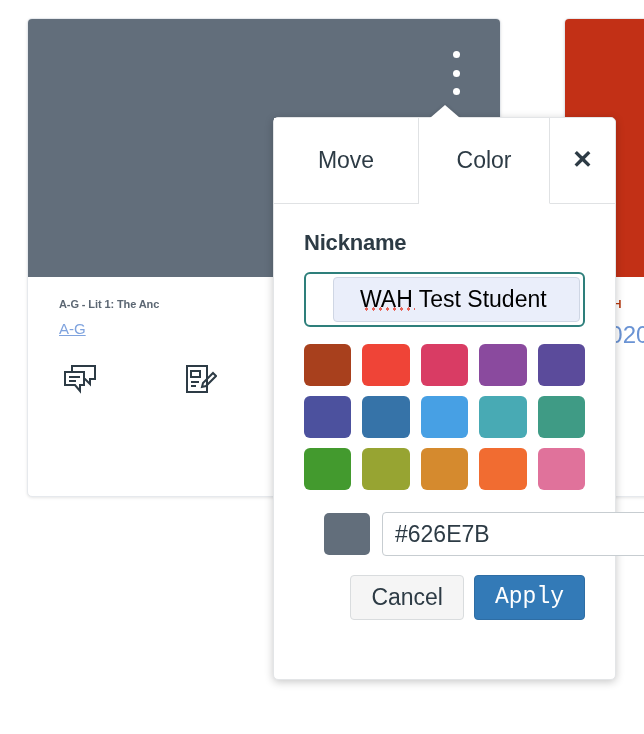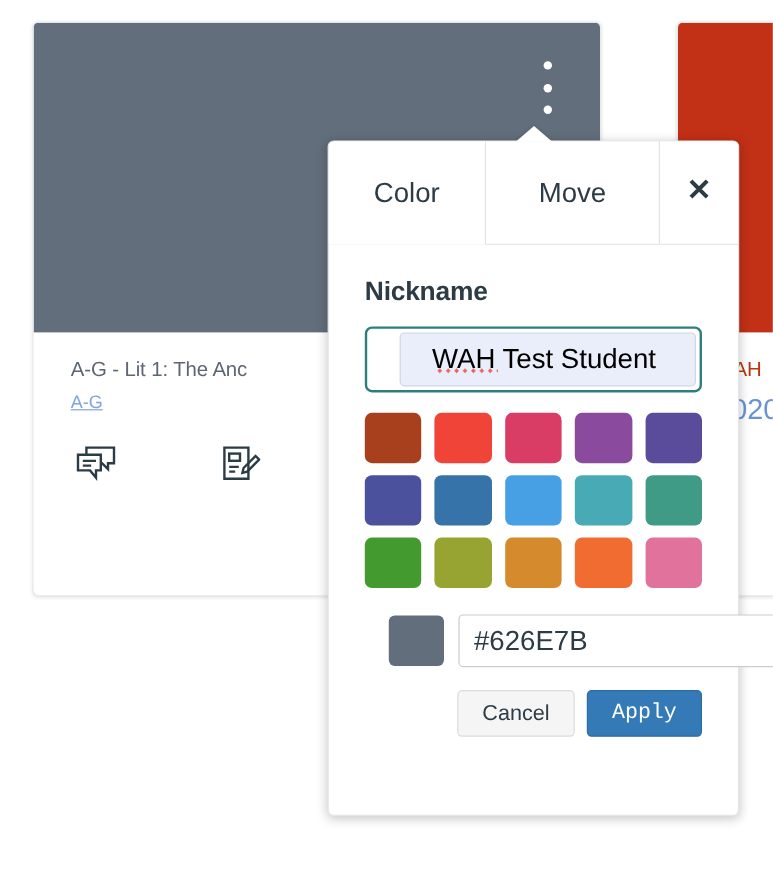--- a/index.html
+++ b/index.html
@@ -66,22 +66,22 @@
     width: 7px;
     height: 7px;
     border-radius: 50%;
     background: #ffffff;
   }
 
   .card-body {
     padding: 21px 31px 0 31px;
   }
   .card-title {
-    font-size: 17px;
-    font-weight: normal;
+    font-size: 11px;
+    font-weight: bold;
     color: #5c6773;
     line-height: 1.2;
     white-space: nowrap;
     letter-spacing: -0.1px;
   }
   .card-code {
     font-size: 24px;
     color: #6a93d4;
     margin-top: 11px;
     line-height: 1.1;
@@ -260,21 +260,21 @@
   }
 
   .actions {
     margin-top: 19px;
     display: flex;
     justify-content: flex-end;
     gap: 10px;
   }
   .btn {
     font-family: "Liberation Sans", sans-serif;
-    font-size: 18px;
+    font-size: 23px;
     border-radius: 4px;
     padding: 7px 20px;
     cursor: pointer;
     box-sizing: border-box;
     line-height: 1.25;
   }
   .btn-cancel {
     background: #f5f5f5;
     border: 1px solid #d9dcde;
     color: #2d3b45;
@@ -330,25 +330,25 @@
       <div class="card-term">G</div>
     </div>
   </div>
 
 </div>
 
 <div class="popover">
   <div class="pop-arrow"></div>
 
   <div class="tabs">
+    <div class="tab tab-move">
+      <span>Move</span>
+    </div>
     <div class="tab tab-color">
       <span>Color</span>
-    </div>
-    <div class="tab tab-move">
-      <span>Move</span>
     </div>
     <div class="tab tab-close">
       <span class="close-x">✕</span>
     </div>
   </div>
 
   <div class="pop-body">
     <div class="field-label">Nickname</div>
 
     <div class="nick-wrap">

